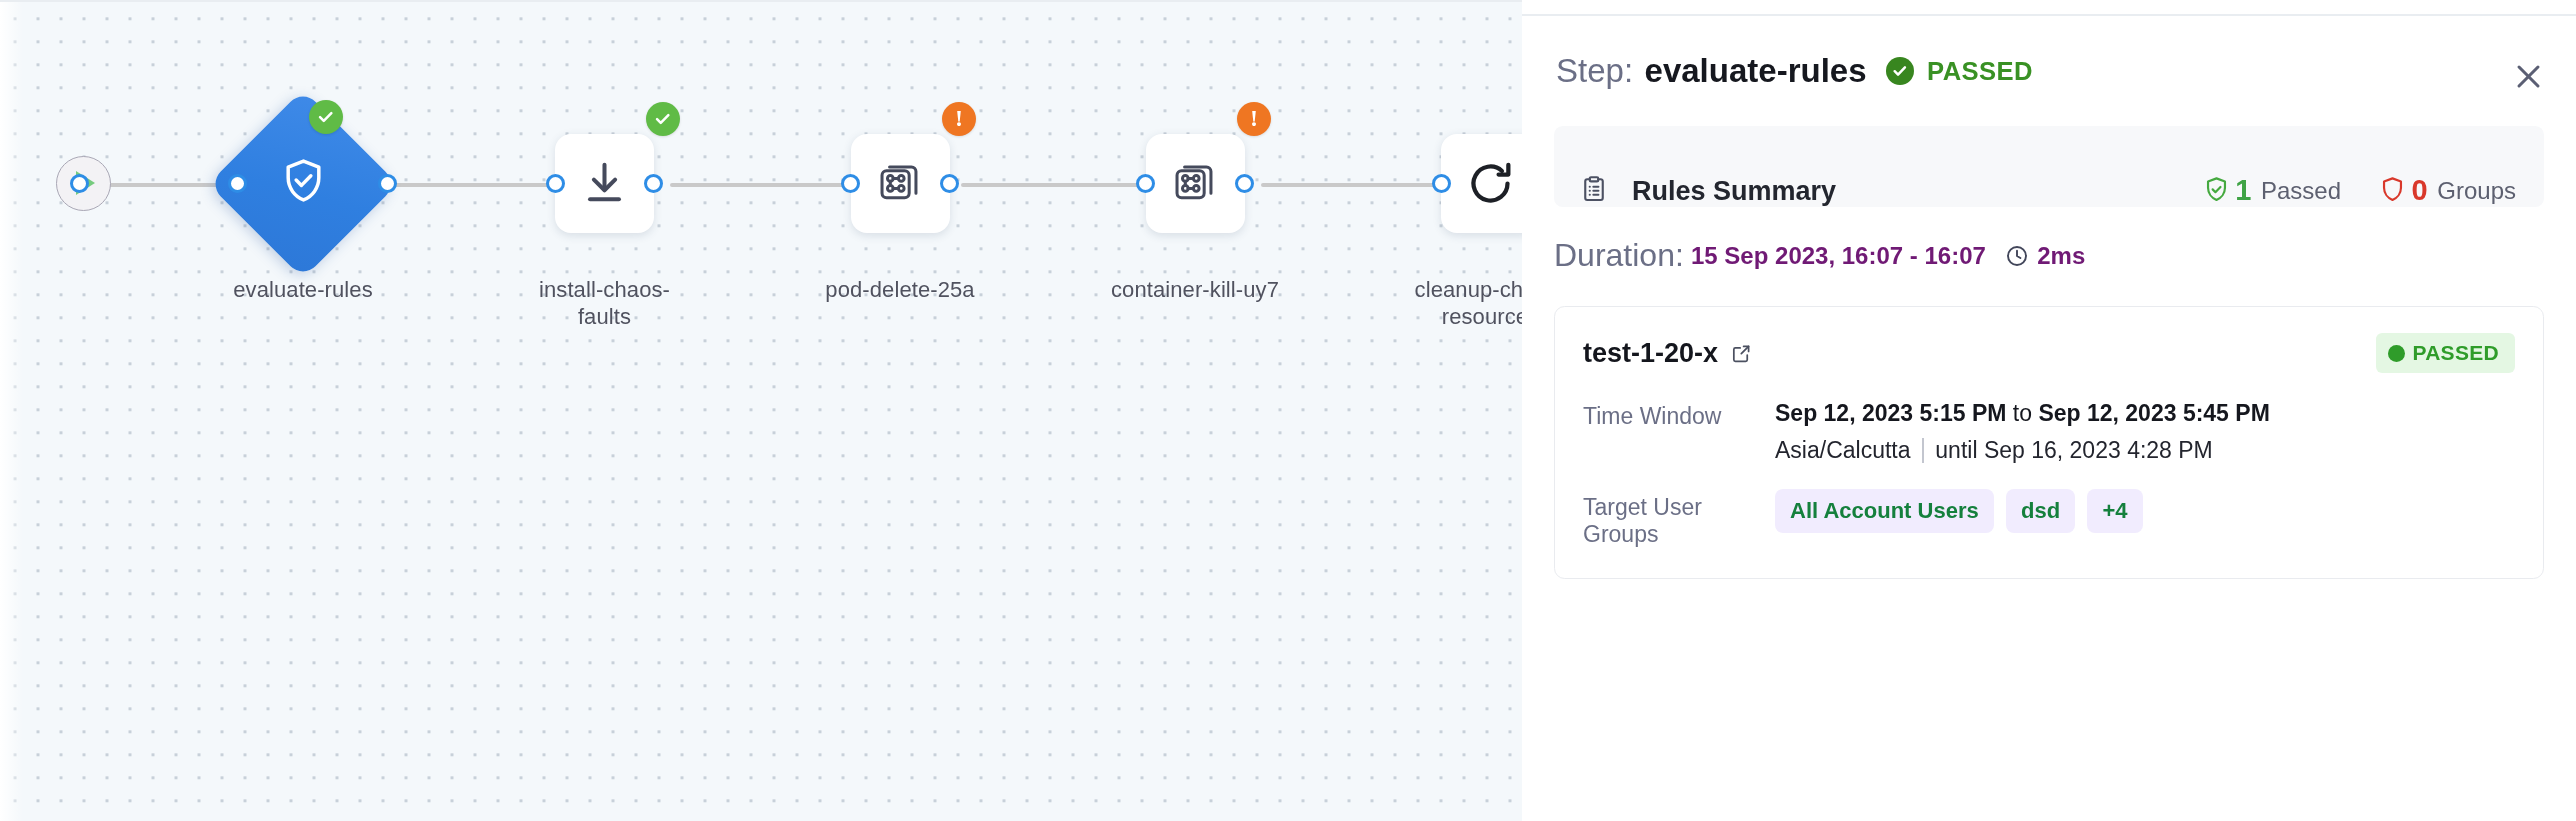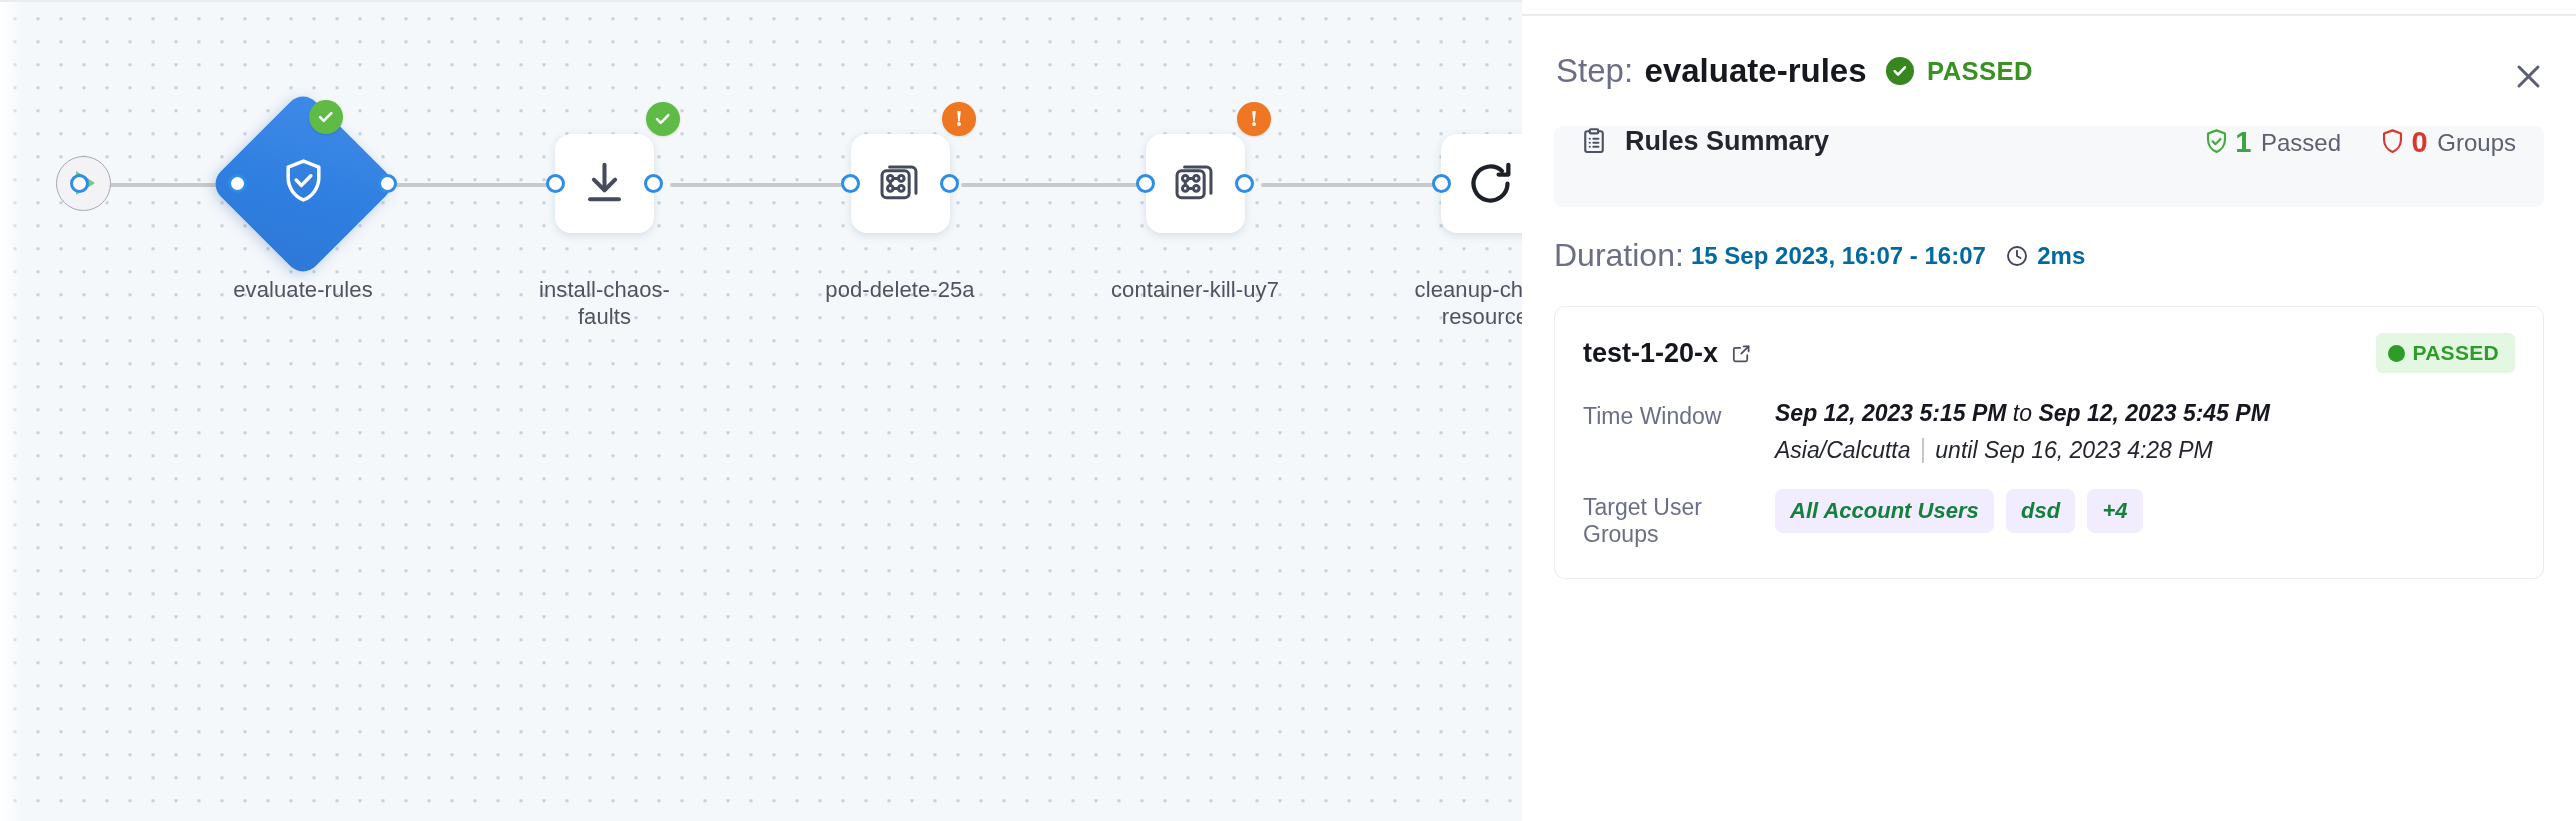--- a/index.html
+++ b/index.html
@@ -105,36 +105,36 @@
   }
   .hdr-status{font-size:25.6px;color:#399124;font-weight:600;margin-left:13.2px;letter-spacing:0.4px;}
   .close-btn{
     position:absolute;right:25px;top:37px;width:46px;height:46px;
     display:flex;align-items:center;justify-content:center;cursor:pointer;
   }
 
   
   .rules-card{
     margin:0 32px;height:81px;background:#f7f8fa;border-radius:8.8px;
-    display:flex;align-items:flex-start;padding:0 28px 0 25px;box-sizing:border-box;
+    display:flex;align-items:flex-end;padding:0 28px 0 25px;box-sizing:border-box;gap:7px;
   }
   .rules-title{font-size:27px;color:#23262f;font-weight:600;margin-left:16px;}
   .rules-right{margin-left:auto;display:flex;align-items:center;}
   .rs-num{font-size:29px;font-weight:600;margin-left:4.4px;}
   .rs-num.pass{color:#3fa345;}
   .rs-num.fail{color:#d9382b;}
   .rs-word{font-size:24px;color:#5d6070;margin-left:9.7px;}
   .rs-group{display:flex;align-items:center;}
   .rs-group + .rs-group{margin-left:37px;}
 
   
   .meta{margin:30px 32px 0 32px;}
   .meta-row{display:flex;align-items:center;margin-bottom:21px;}
   .meta-key{width:137px;flex:0 0 137px;font-size:32px;color:#6b6f86;}
-  .meta-val{font-size:24px;color:#0369a1;font-weight:600;display:flex;align-items:center;}
+  .meta-val{font-size:24px;color:#701a75;font-weight:600;display:flex;align-items:center;}
   .meta-val .clock{margin:0 8px 0 19.4px;display:inline-flex;}
 
   
   .tabs{margin-top:19.4px;border-bottom:1.8px solid #eceef2;padding:0 32px;display:flex;}
   .tab{
     position:relative;font-size:25.6px;font-weight:700;color:#16181f;
     padding:7px 25px 17.6px 25px;cursor:pointer;
   }
   .tab.active::after{
     content:"";position:absolute;left:0;right:0;bottom:-1.8px;height:6.2px;
@@ -151,21 +151,21 @@
   .rc-ext{margin-left:11.5px;display:inline-flex;cursor:pointer;}
   .rc-pill{
     margin-left:auto;background:#e4f7e3;border-radius:6.2px;
     padding:8px 16px 8px 12.3px;display:flex;align-items:center;
   }
   .rc-dot{width:17.6px;height:17.6px;border-radius:50%;background:#2f9c2a;margin-right:7px;}
   .rc-pill-text{font-size:21px;font-weight:700;color:#2f9c2a;letter-spacing:0.3px;}
 
   .rc-row{display:flex;margin-top:26.4px;}
   .rc-key{width:192px;flex:0 0 192px;font-size:23px;color:#6b6f86;padding-top:3.5px;}
-  .rc-vals{flex:1;font-style:italic;}
+  .rc-vals{flex:1;}
   .rc-line1{font-size:23px;color:#15171e;font-weight:700;}
   .rc-line1 .lite{font-weight:400;}
   .rc-line2{font-size:23px;color:#23252e;margin-top:10.6px;display:flex;align-items:center;}
   .rc-sep{display:inline-block;width:1.8px;height:25px;background:#c3c6cf;margin:0 11.5px;}
 
   .chips{display:flex;align-items:center;flex-wrap:wrap;margin-top:-1.8px;}
   .chip{
     background:#f1ecfe;color:#15803d;font-size:22px;font-weight:600;
     border-radius:8px;padding:8.8px 15px;margin-right:12.3px;text-align:right;
   }

